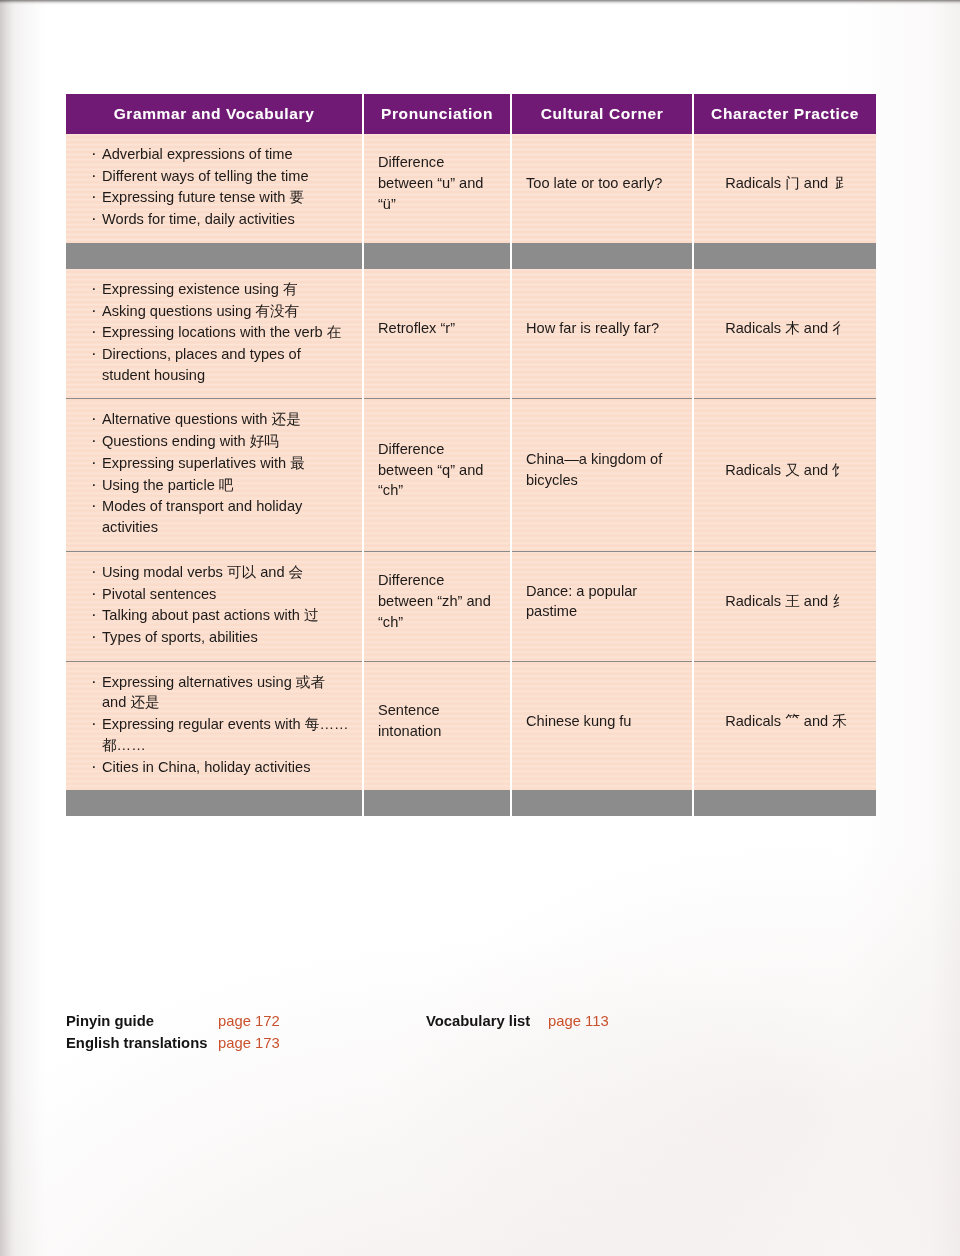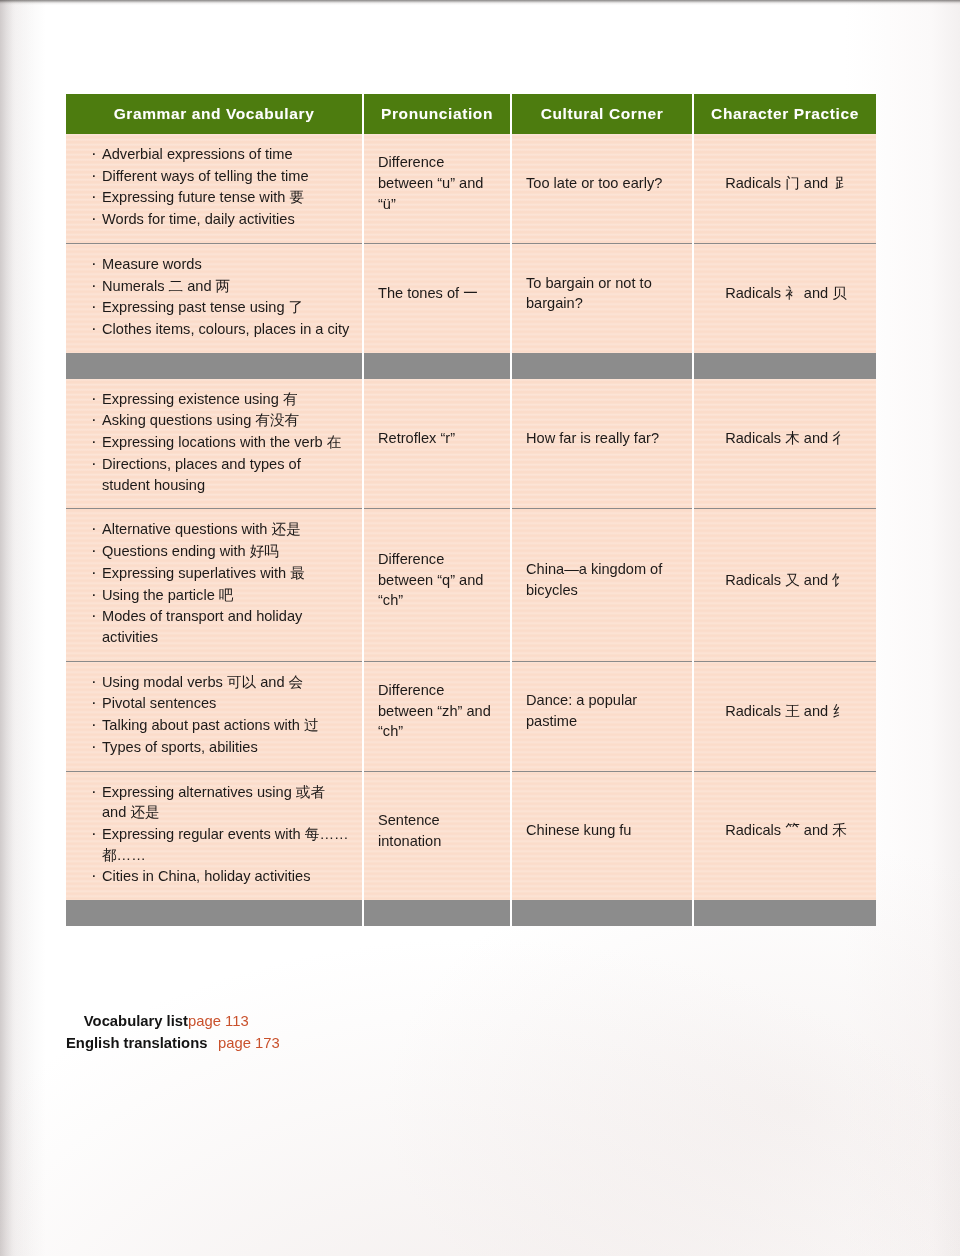--- a/index.html
+++ b/index.html
@@ -67,21 +67,21 @@
     border-collapse: collapse;
     table-layout: fixed;
   }
   #syllabus col.c1 { width: 297px; }
   #syllabus col.c2 { width: 148px; }
   #syllabus col.c3 { width: 182px; }
   #syllabus col.c4 { width: 183px; }
 
   
   #syllabus thead th {
-    background: #4d7c0f;
+    background: #701a75;
     color: #ffffff;
     font-size: 15.5px;
     font-weight: bold;
     letter-spacing: 0.6px;
     text-align: center;
     padding: 11px 4px 11px;
     height: 40px;
     border-right: 2px solid #ffffff;
     line-height: 1.1;
     text-shadow: 0 0 1px rgba(255,255,255,0.25);
@@ -163,21 +163,21 @@
   #footer .lbl {
     font-weight: bold;
     color: #141414;
   }
   #footer .pg {
     color: #c9512c;
   }
   #footer .col-a { width: 360px; display: flex; }
   #footer .col-a .lbl { width: 152px; }
   #footer .col-b { display: flex; }
-  #footer .col-b .lbl { width: 122px; text-align: right; }
+  #footer .col-b .lbl { width: 122px; }
 </style>
 </head>
 <body>
 
 <div id="page-surface"></div>
 <div id="page-tint"></div>
 <div id="spine-shadow"></div>
 <div id="top-edge"></div>
 
 <table id="syllabus">
@@ -202,33 +202,20 @@
             <li>Adverbial expressions of time</li>
             <li>Different ways of telling the time</li>
             <li>Expressing future tense with 要</li>
             <li>Words for time, daily activities</li>
           </ul>
         </td>
         <td class="plain">Difference between “u” and “ü”</td>
         <td class="plain">Too late or too early?</td>
         <td class="plain">Radicals 门 and 𧾷</td>
       </tr>
-      <tr class="content">
-        <td class="topics">
-          <ul class="topics">
-            <li>Measure words</li>
-            <li>Numerals 二 and 两</li>
-            <li>Expressing past tense using 了</li>
-            <li>Clothes items, colours, places in a city</li>
-          </ul>
-        </td>
-        <td class="plain">The tones of 一</td>
-        <td class="plain">To bargain or not to bargain?</td>
-        <td class="plain">Radicals 衤 and 贝</td>
-      </tr>
       <tr class="spacer">
         <td></td>
         <td></td>
         <td></td>
         <td></td>
       </tr>
       <tr class="content first-after-spacer">
         <td class="topics">
           <ul class="topics">
             <li>Expressing existence using 有</li>
@@ -284,20 +271,24 @@
         <td></td>
         <td></td>
         <td></td>
         <td></td>
       </tr>
     </tbody>
 </table>
 
 <div id="footer">
   <div class="frow">
+    <div class="col-a">
+      <span class="lbl">Pinyin guide</span>
+      <span class="pg">page 172</span>
+    </div>
     <div class="col-b">
       <span class="lbl">Vocabulary list</span>
       <span class="pg">page 113</span>
     </div>
   </div>
   <div class="frow">
     <div class="col-a">
       <span class="lbl">English translations</span>
       <span class="pg">page 173</span>
     </div>

